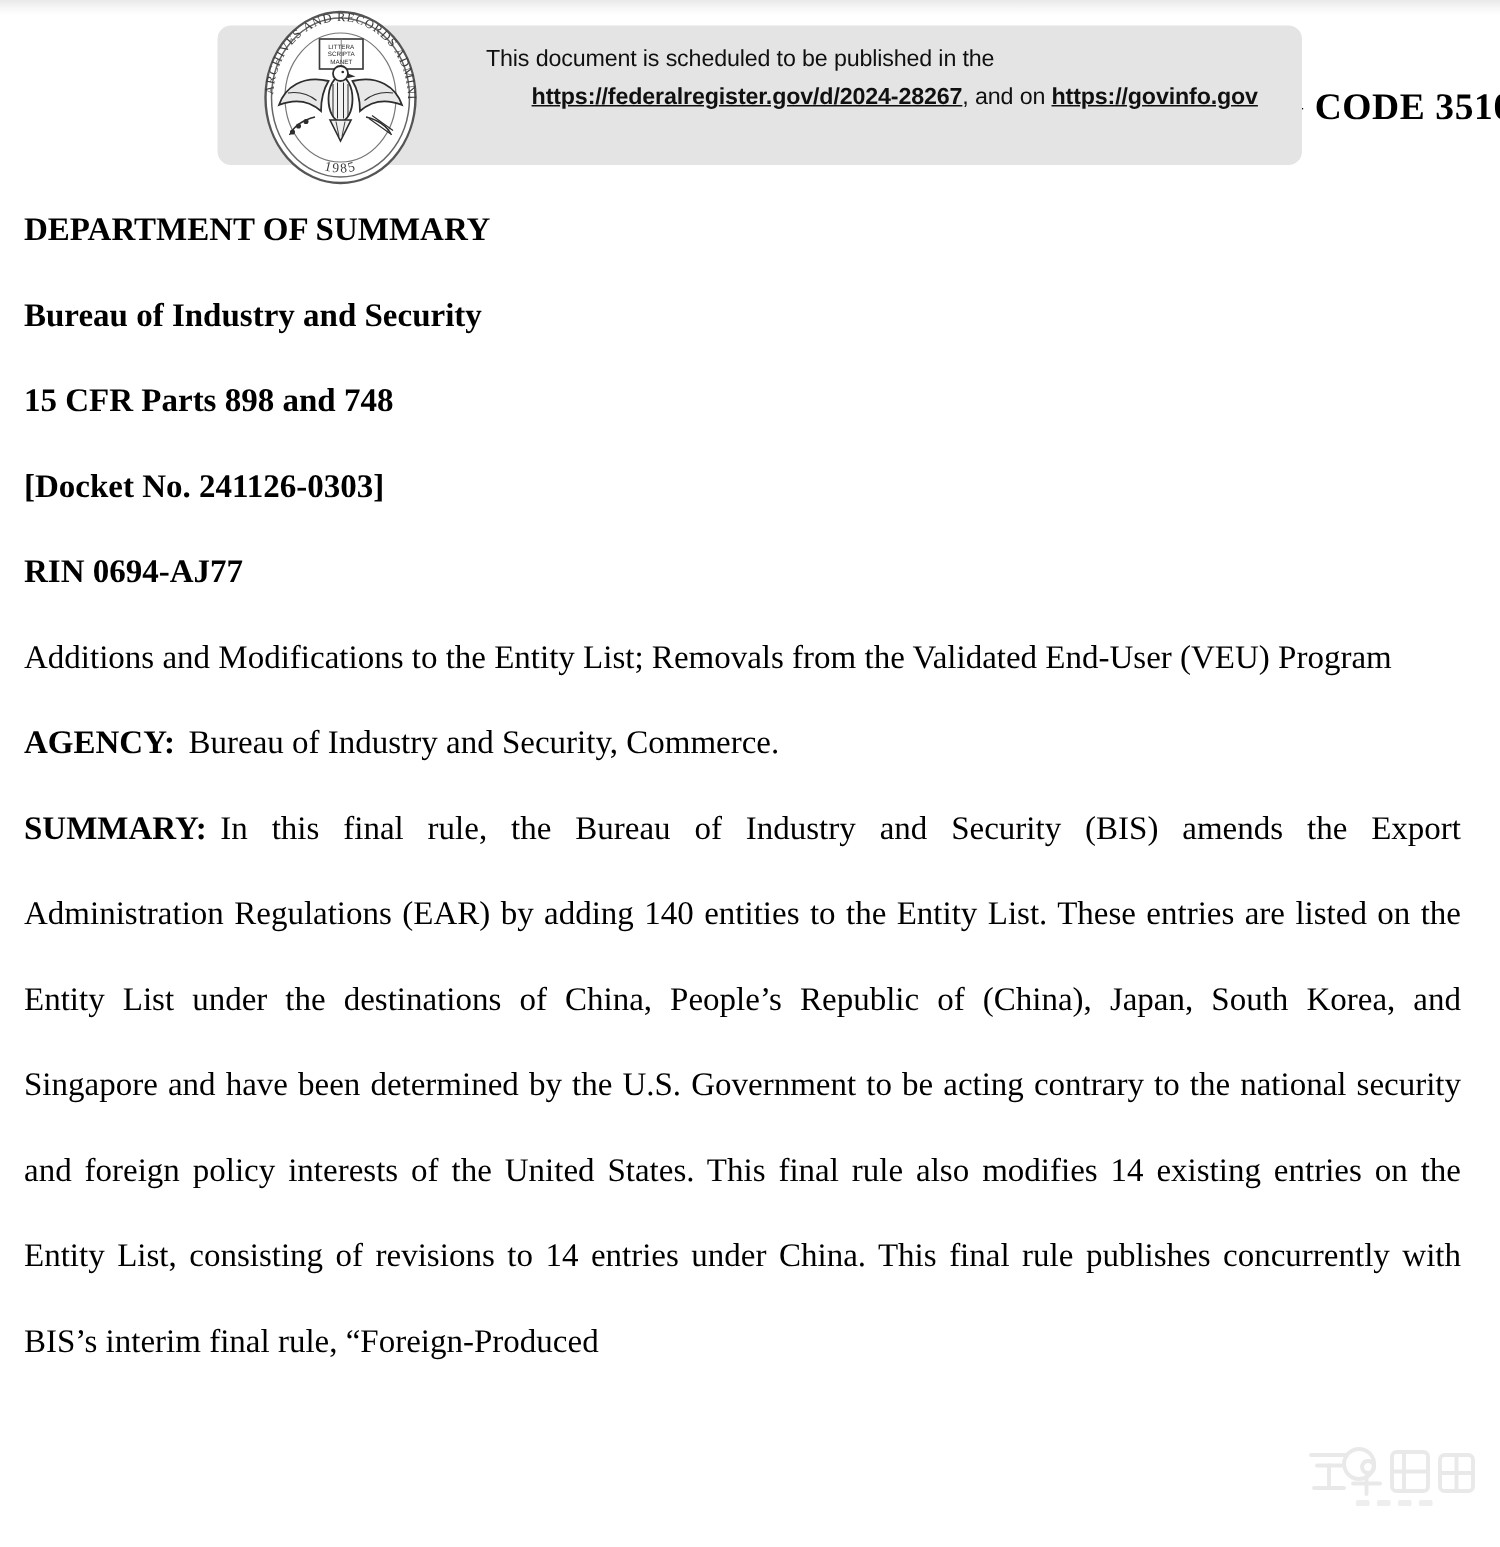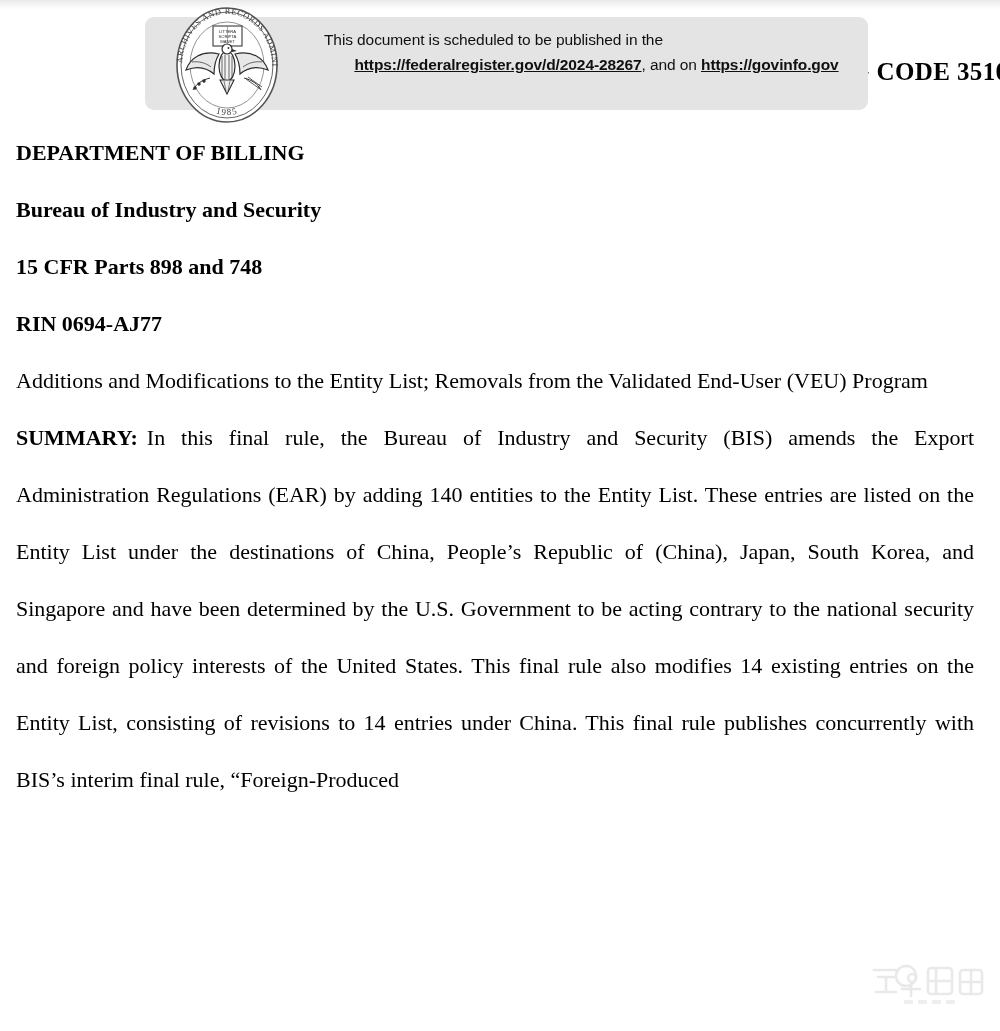--- a/index.html
+++ b/index.html
@@ -199,31 +199,33 @@
     </svg>
   </div>
 
   <div class="notice-text">
     <div class="notice-line l1">This document is scheduled to be published in the</div>
     <div class="notice-line l3"><a class="url" href="#">https://federalregister.gov/d/2024-28267</a><span class="plain">, and on </span><a class="url" href="#">https://govinfo.gov</a></div>
   </div>
 
   <div class="doc">
 
-    <div class="head-line">DEPARTMENT OF BILLING</div>
+    <div class="head-line">DEPARTMENT OF SUMMARY</div>
 
     <div class="head-line">Bureau of Industry and Security</div>
 
     <div class="head-line">15 CFR Parts 898 and 748</div>
 
+    <div class="head-line">[Docket No. 241126-0303]</div>
 
     <div class="head-line">RIN 0694-AJ77</div>
 
     <div class="title-block">Additions and Modifications to the Entity List; Removals from the Validated End-User (VEU) Program</div>
 
+    <div class="field-line"><span class="field-label">AGENCY:</span><span class="field-gap"></span><span>Bureau of Industry and Security, Commerce.</span></div>
 
 
     <div class="summary-para"><span class="field-label">SUMMARY:</span><span class="field-gap"></span><span>In this final rule, the Bureau of Industry and Security (BIS) amends the Export Administration Regulations (EAR) by adding 140 entities to the Entity List. These entries are listed on the Entity List under the destinations of China, People’s Republic of (China), Japan, South Korea, and Singapore and have been determined by the U.S. Government to be acting contrary to the national security and foreign policy interests of the United States. This final rule also modifies 14 existing entries on the Entity List, consisting of revisions to 14 entries under China. This final rule publishes concurrently with BIS’s interim final rule, “Foreign-Produced</span></div>
 
   </div>
 
   <div class="watermark">
     <svg viewBox="0 0 122 52" xmlns="http://www.w3.org/2000/svg">
       <g fill="none" stroke="#b8b8b8" stroke-width="2.6" stroke-linecap="round">
         <path d="M 6,14 H 30"></path>

